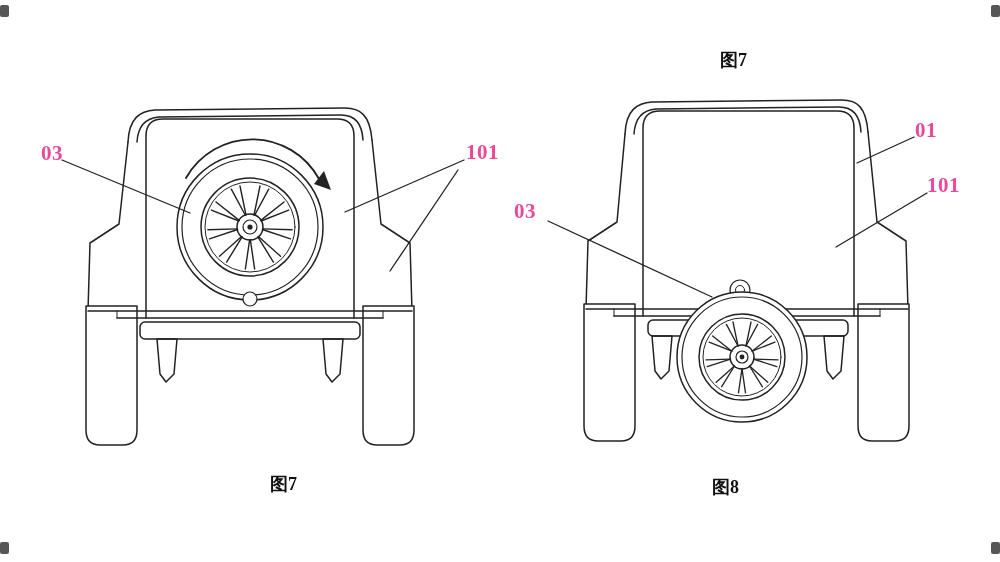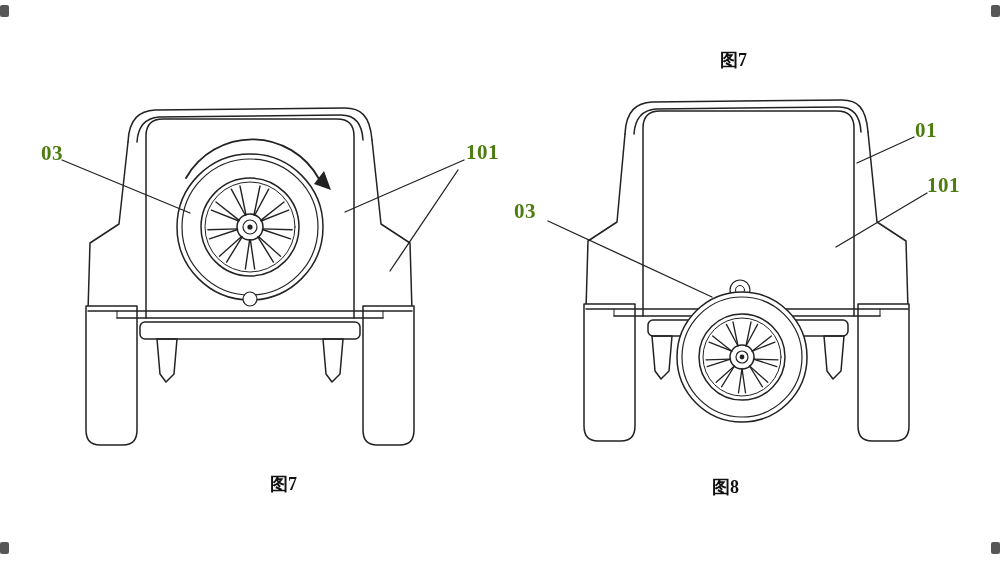--- a/index.html
+++ b/index.html
@@ -7,21 +7,21 @@
     position:relative;
     width:1000px;height:558px;
     background:#ffffff;
     overflow:hidden;
     font-family:"Liberation Serif","DejaVu Serif",serif;
     text-align:center;
   }
   #drawing{position:absolute;left:0;top:0;}
   .label{
     position:absolute;
-    color:#4d7c0f;
+    color:#ec4899;
     font-weight:600;
     font-size:21px;
     letter-spacing:0.5px;
     white-space:nowrap;
   }
   .caption{
     position:absolute;
     color:#101010;
     font-weight:700;
     font-size:18px;

